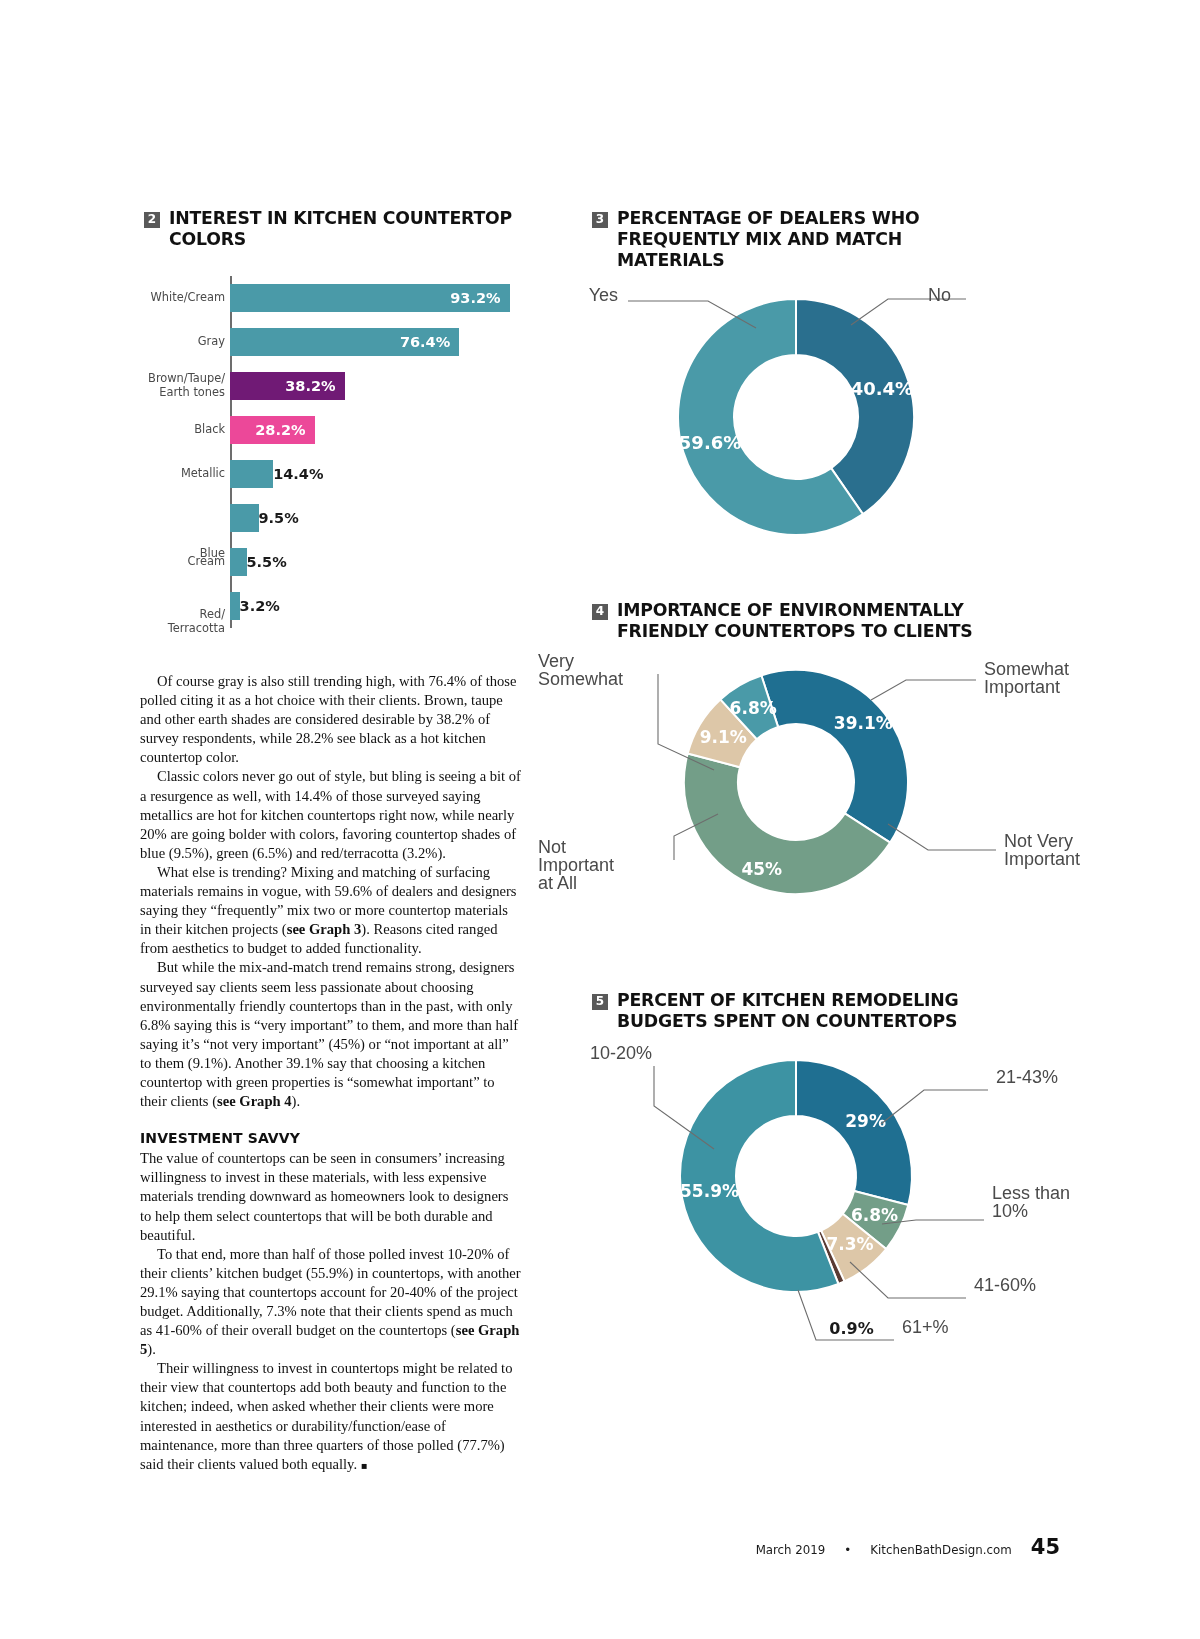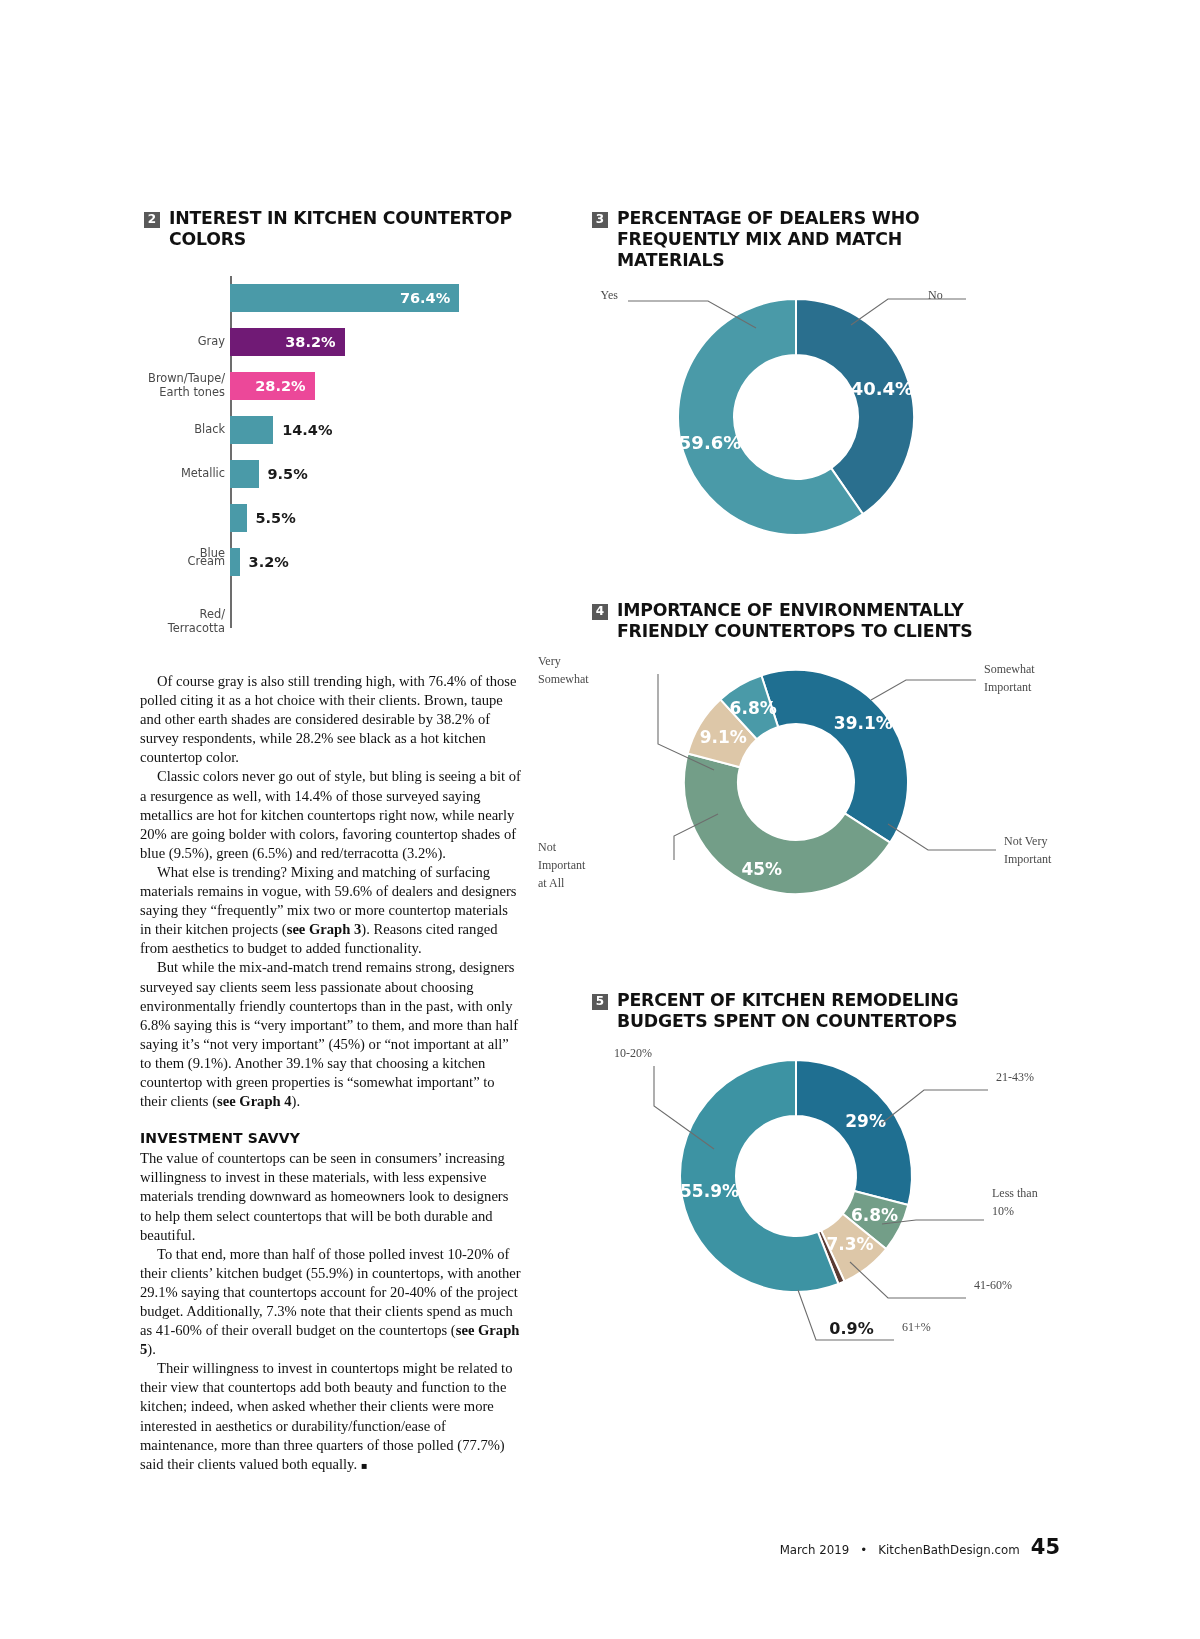--- a/index.html
+++ b/index.html
@@ -82,21 +82,20 @@
     font-size: 14.5px;
     color: #ffffff;
     padding-right: 9px;
     white-space: nowrap;
   }
   .bar-val-out {
     font-family: "DejaVu Sans", sans-serif;
     font-weight: bold;
     font-size: 14.5px;
     color: #1a1a1a;
-    padding-left: 9px;
     white-space: nowrap;
   }
 
   
   #bodytext {
     position: absolute; left: 140px; top: 672px; width: 381px;
     font-family: "Liberation Serif", serif;
     font-size: 14.6px;
     line-height: 19.1px;
     color: #111111;
@@ -123,56 +122,64 @@
   .donut-wrap svg { display: block; overflow: visible; }
   .seg-label {
     font-family: "DejaVu Sans", sans-serif;
     font-weight: bold;
     fill: #ffffff;
   }
   .seg-label.dark { fill: #1a1a1a; }
   .callout-line { stroke: #6d6d6d; stroke-width: 1.1; fill: none; }
   .callout-txt {
     position: absolute;
-    font-family: Liberation Serif, serif;
-    font-size: 12px;
+    font-family: Liberation Sans, sans-serif;
+    font-size: 18px;
     line-height: 18px;
     color: #4a4a4a;
     white-space: pre-line;
   }
   .callout-txt.right { text-align: right; }
   .callout-txt.left  { text-align: left; }
 
   #graph3 { left: 592px; top: 208px; width: 410px; }
   #graph3 .donut-wrap { margin-top: 24px; margin-left: 74px; }
   #graph4 { left: 592px; top: 600px; width: 410px; }
   #graph4 .donut-wrap { margin-top: 22px; margin-left: 74px; }
   #graph5 { left: 592px; top: 990px; width: 410px; }
   #graph5 .donut-wrap { margin-top: 22px; margin-left: 74px; }
 
   
   #footer {
     position: absolute; right: 140px; bottom: 80px;
-    display: flex; align-items: baseline; gap: 11px;
+    display: flex; align-items: baseline; gap: 19px;
     font-family: "DejaVu Sans", sans-serif;
   }
   #footer .fline { font-size: 11.8px; color: #1a1a1a; }
   #footer .fpage { font-size: 21px; font-weight: bold; color: #111111; }
 </style>
 </head>
 <body>
 
 <div class="page">
 
   <section id="graph2">
     <div class="chart-head">
       <span class="chart-num">2</span>
       <h2 class="chart-title">INTEREST IN KITCHEN COUNTERTOP COLORS</h2>
     </div>
     <div class="bars" id="bar-container" style="height: 352px;">
+        <div class="bar-row">
+          <div class="bar-label" style="top: 15px;">White/Cream</div>
+          <div class="bar-wrap">
+            <div class="bar" style="background: rgb(74, 154, 168); width: 279.6px;">
+              <span class="bar-val-in">93.2%</span>
+            </div>
+          </div>
+        </div>
         <div class="bar-row">
           <div class="bar-label" style="top: 59px;">Gray</div>
           <div class="bar-wrap">
             <div class="bar" style="background: rgb(74, 154, 168); width: 229.2px;">
               <span class="bar-val-in">76.4%</span>
             </div>
           </div>
         </div>
         <div class="bar-row">
           <div class="bar-label" style="top: 96px;">Brown/Taupe/<br>Earth tones</div>

